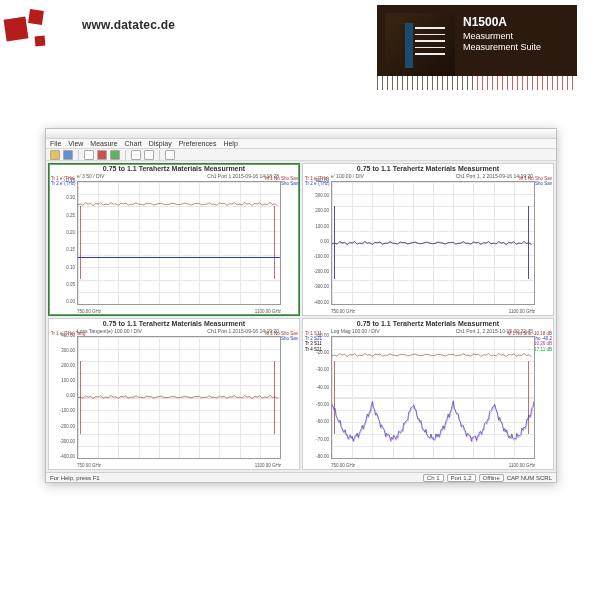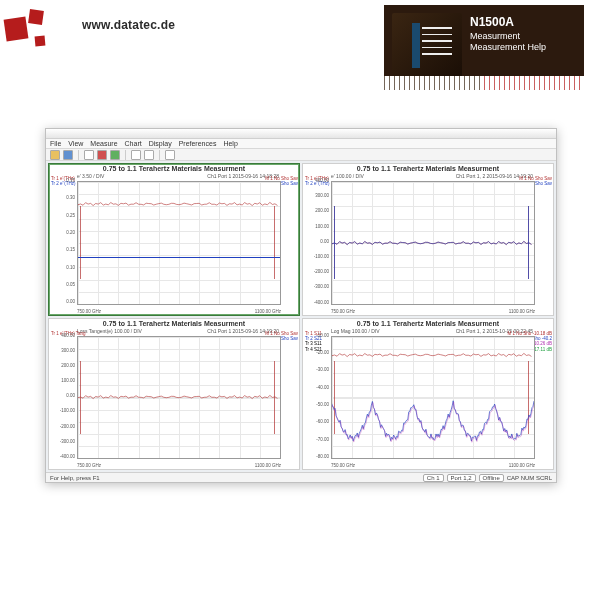--- a/index.html
+++ b/index.html
@@ -7,21 +7,21 @@
 
   
   .top-banner { position: absolute; top: 0; left: 0; width: 600px; height: 100px; background: #fff; }
   .red-squares { position: absolute; left: 5px; top: 10px; }
   .red-squares .sq { position: absolute; background: #b51c1c; }
   .sq1 { width: 22px; height: 22px; left: 0; top: 8px; transform: rotate(-8deg); }
   .sq2 { width: 14px; height: 14px; left: 24px; top: 0; transform: rotate(8deg); }
   .sq3 { width: 10px; height: 10px; left: 30px; top: 26px; transform: rotate(-5deg); }
   .url-text { position: absolute; left: 82px; top: 18px; font-size: 12px; font-weight: bold; color: #2c2c2c; letter-spacing: 0.2px; }
 
-  .product-card { position: absolute; right: 16px; top: 5px; width: 200px; height: 85px; background: #2c1a0e; display: flex; margin-left: 20px; }
+  .product-card { position: absolute; right: 23px; top: 5px; width: 200px; height: 85px; background: #2c1a0e; display: flex; margin-left: 20px; }
   .product-icon { width: 70px; height: 65px; margin: 8px 0 0 8px; background: linear-gradient(135deg, #3a2512, #1a0e06); position: relative; border-radius: 2px; }
   .product-icon::before { content: ""; position: absolute; left: 20px; top: 10px; width: 8px; height: 45px; background: #1a4a6e; }
   .product-icon .lines { position: absolute; left: 30px; top: 14px; }
   .product-icon .lines div { width: 30px; height: 1.5px; background: #eee; margin-bottom: 5px; }
   .product-text { color: #fff; padding: 10px 8px 0 8px; font-size: 9px; line-height: 1.3; }
   .product-text .model { font-size: 12px; font-weight: 600; }
   .ticks-bottom { position: absolute; left: 0; right: 0; bottom: 0; height: 14px; background: #fff; display: flex; }
   .ticks-bottom .seg { flex: 1; position: relative; }
   .ticks-bottom .seg::before { content: ""; position: absolute; inset: 0; background-image: repeating-linear-gradient(to right, #b51c1c 0 1px, transparent 1px 5px); opacity: 0.7; }
   .ticks-bottom .seg.dark::before { background-image: repeating-linear-gradient(to right, #3a2512 0 1px, transparent 1px 5px); }
@@ -90,21 +90,21 @@
           <div></div>
           <div></div>
           <div></div>
           <div></div>
           <div></div>
         </div>
     </div>
     <div class="product-text">
       <div class="model">N1500A</div>
       <div>Measurment</div>
-      <div>Measurement Help</div>
+      <div>Measurement Suite</div>
     </div>
     <div class="ticks-bottom">
         <div class="seg dark"></div>
         <div class="seg"></div>
       </div>
   </div>
 </div>
 
 <div class="watermark">www.datatec.de</div>
 

